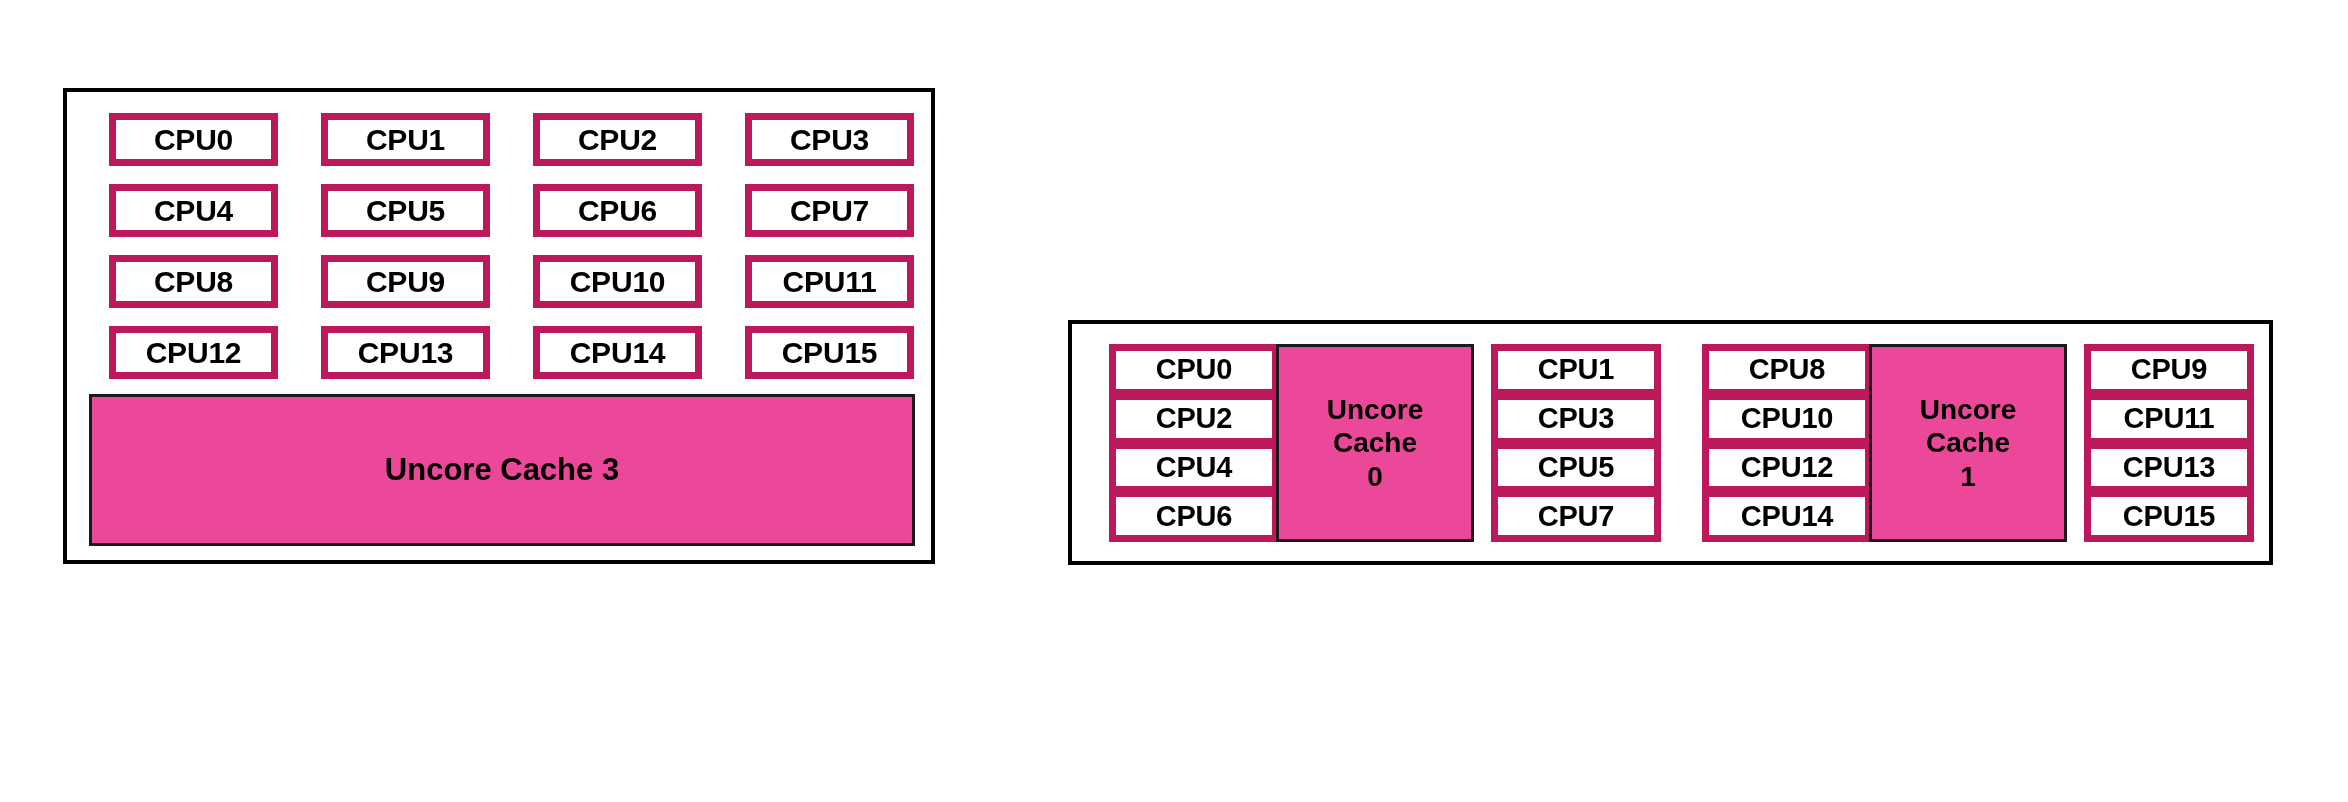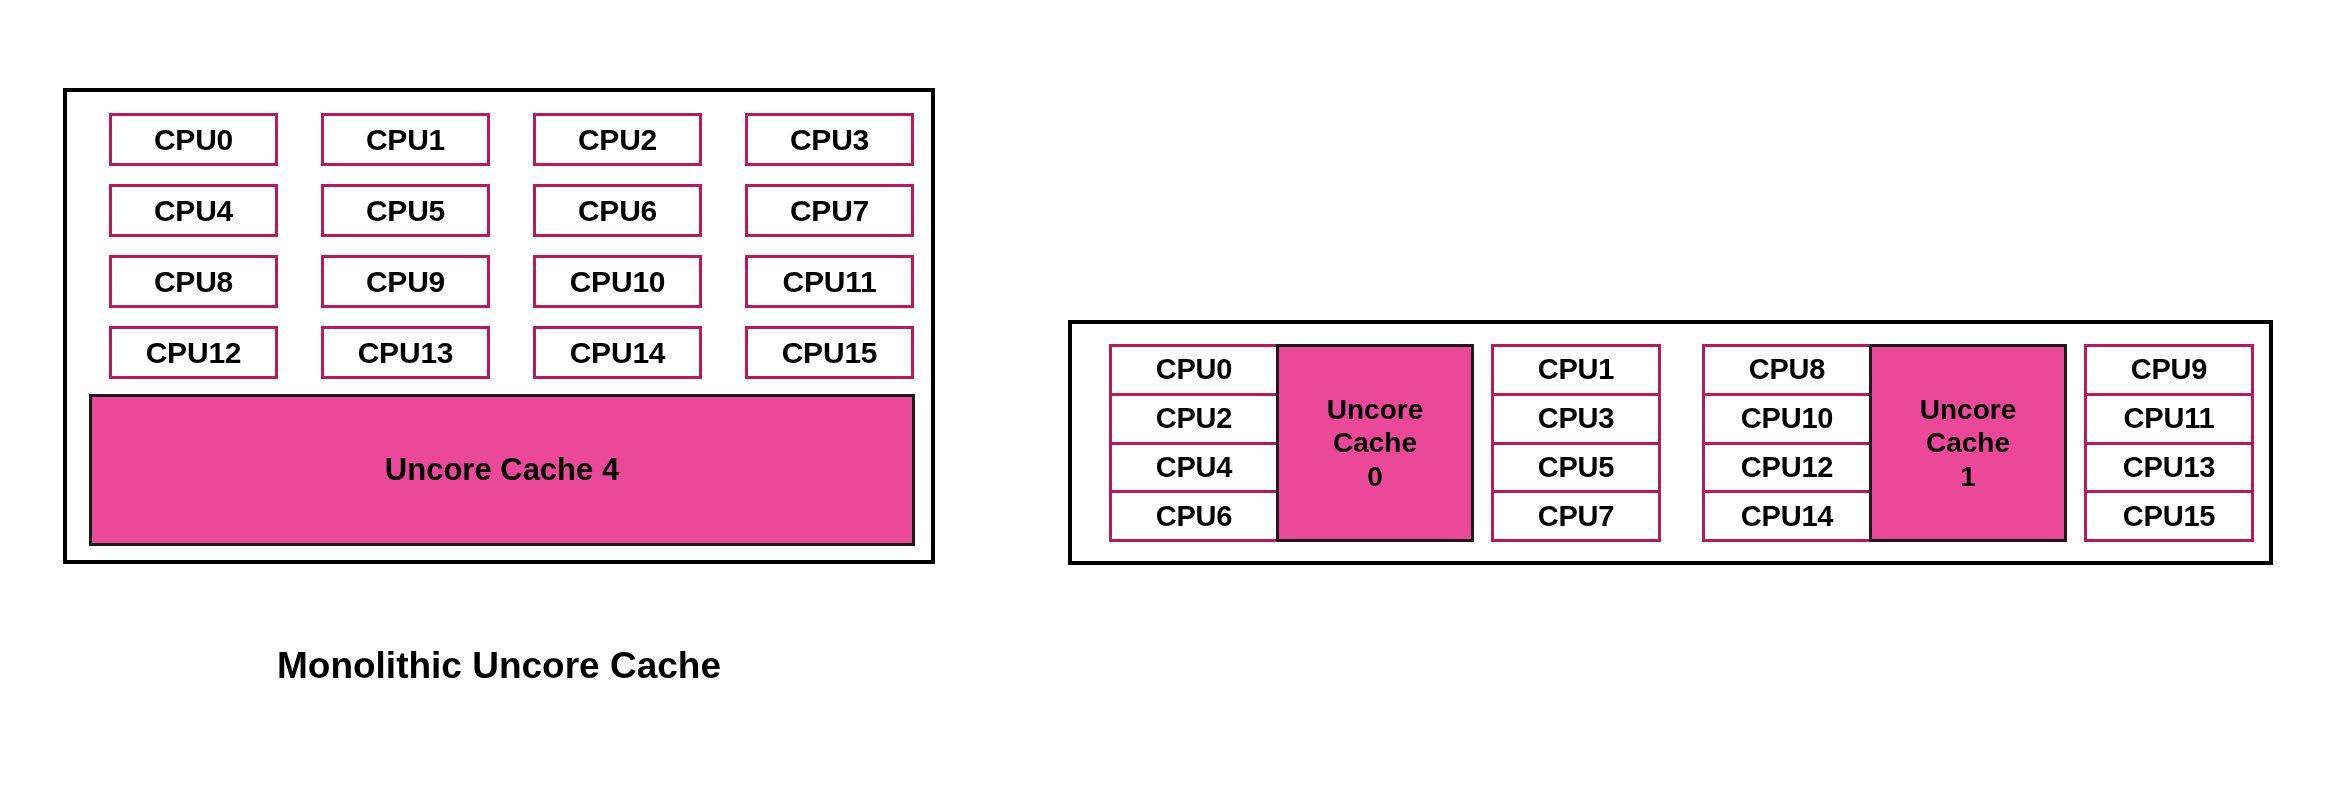--- a/index.html
+++ b/index.html
@@ -24,21 +24,21 @@
 
   
   .panel {
     position: absolute;
     border: 4px solid #000000;
     background: #ffffff;
     box-sizing: border-box;
   }
 
   .cpu-box {
-    border: 3px solid #be185d;
+    border: 7px solid #be185d;
     background: #ffffff;
     box-sizing: border-box;
     display: flex;
     align-items: center;
     justify-content: center;
     font-weight: bold;
     color: #000000;
     letter-spacing: -0.2px;
     margin-left: 20px;
   }
@@ -176,24 +176,23 @@
       <div class="cpu-box">CPU8</div>
       <div class="cpu-box">CPU9</div>
       <div class="cpu-box">CPU10</div>
       <div class="cpu-box">CPU11</div>
       <div class="cpu-box">CPU12</div>
       <div class="cpu-box">CPU13</div>
       <div class="cpu-box">CPU14</div>
       <div class="cpu-box">CPU15</div>
     </div>
 
-    <div class="cache-box" id="mono-cache">Uncore Cache 4</div>
+    <div class="cache-box" id="mono-cache">Uncore Cache 3</div>
   </div>
 
-  <div class="caption" id="caption-mono">Monolithic Uncore Cache</div>
 
   <div class="panel" id="split-panel">
 
     <div class="cluster" id="cluster-0">
       <div class="cpu-col left-col">
         <div class="cpu-box">CPU0</div>
         <div class="cpu-box">CPU2</div>
         <div class="cpu-box">CPU4</div>
         <div class="cpu-box">CPU6</div>
       </div>

